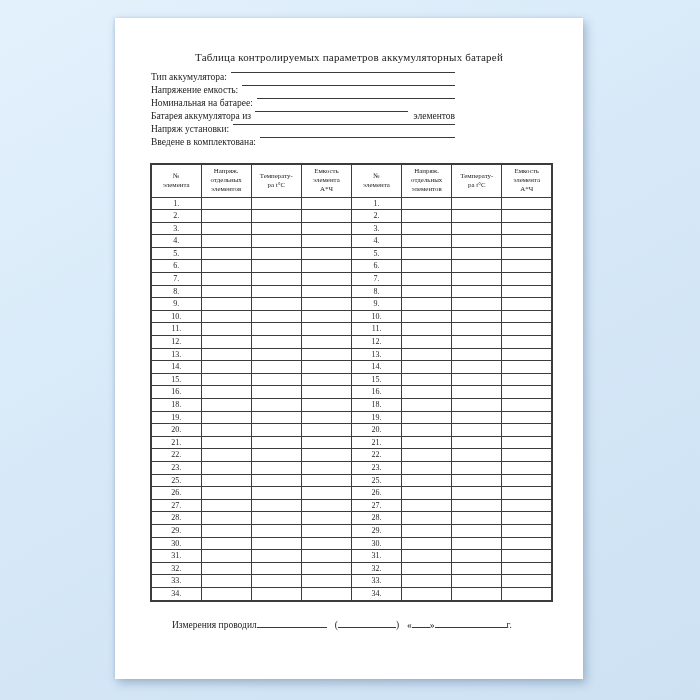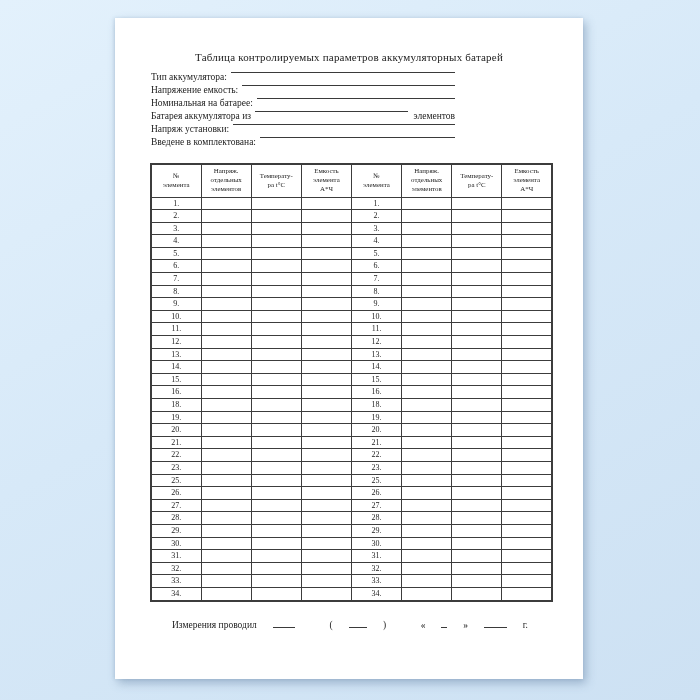--- a/index.html
+++ b/index.html
@@ -71,21 +71,20 @@
     vertical-align: middle;
     padding: 0;
   }
   .footer-line {
     display: flex;
     align-items: flex-end;
     margin: 18px 0 0 57px;
     width: 356px;
     font-size: 9.5px;
     white-space: nowrap;
-    gap: 16px;
   }
   .u {
     display: inline-block;
     border-bottom: 1px solid #3a3a3a;
     margin-bottom: 2px;
   }
   .u1 { width: 70px; }
   .u2 { width: 58px; }
   .u3 { width: 18px; margin-bottom: 2px; }
   .u4 { width: 72px; }

